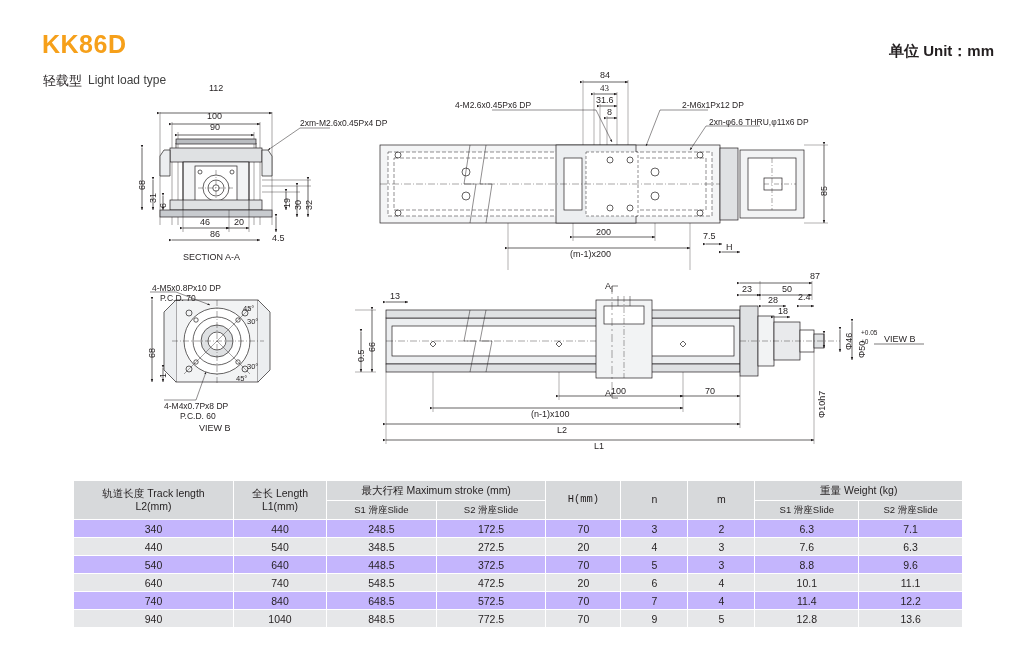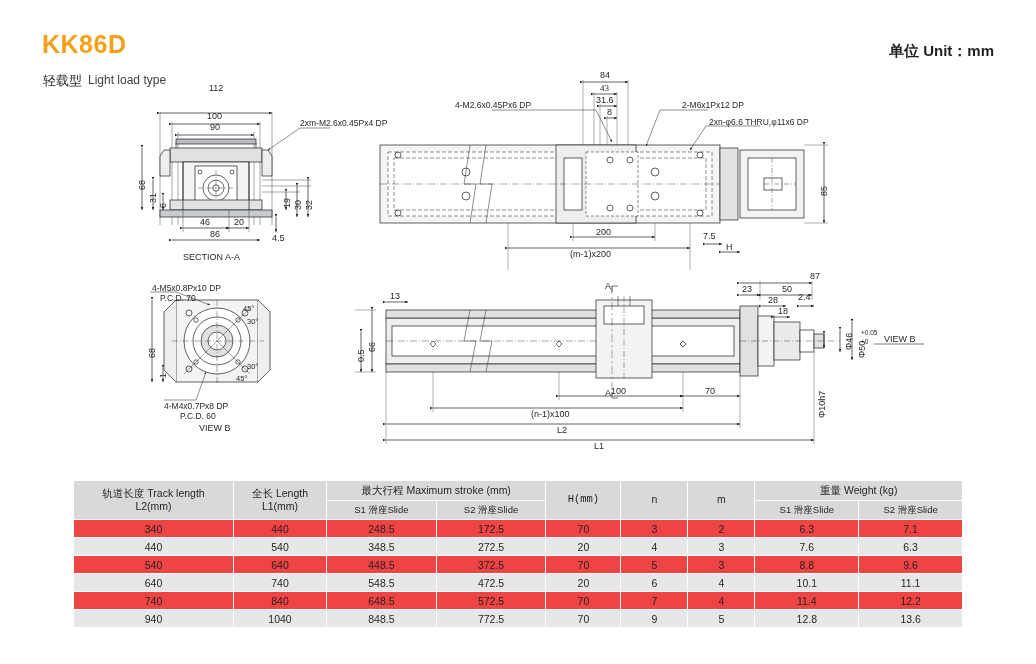--- a/index.html
+++ b/index.html
@@ -98,21 +98,21 @@
     padding: 3px 2px;
     color: #231f20;
     font-size: 10.5px;
     line-height: 1.25;
   }
   tbody td {
     padding: 2.5px 2px;
     font-size: 10.5px;
     border: 1px solid #ffffff;
   }
-  tbody tr.odd td { background: #ef4444; }
+  tbody tr.odd td { background: #c4b5fd; }
   tbody tr.even td { background: #e6e7e9; }
   .hdr-sub { font-size: 9.5px; }
   .cn { font-size: 10.5px; }
 </style>
 </head>
 <body>
 
 <div class="page">
 
   <div class="title">KK86D</div>

